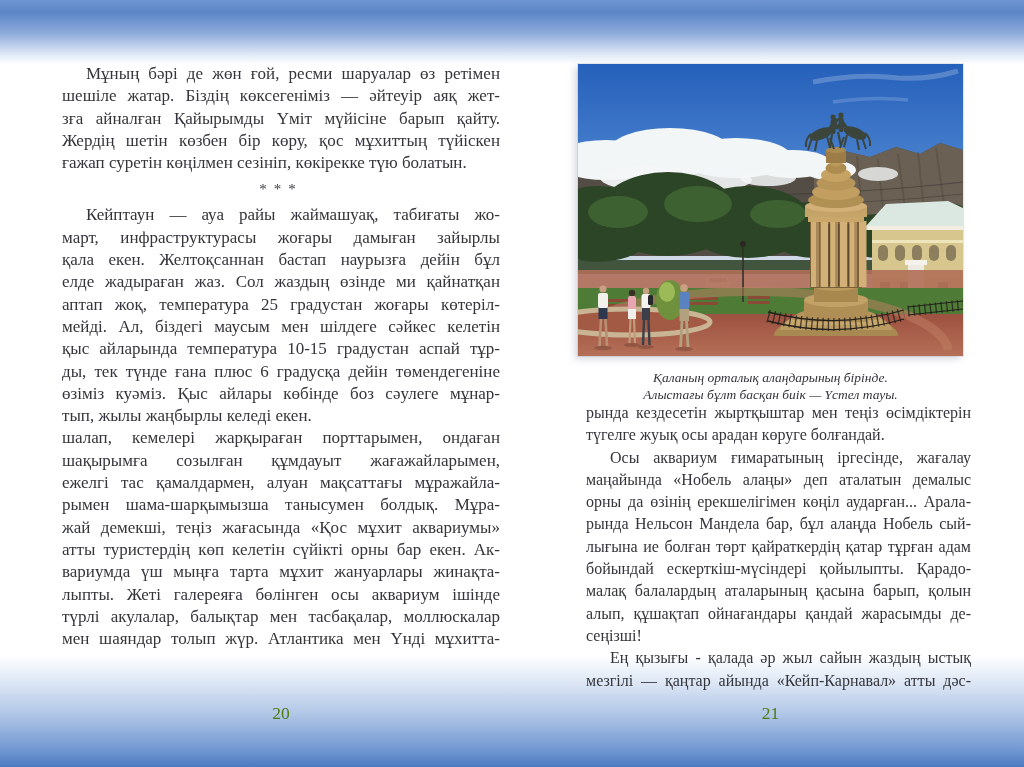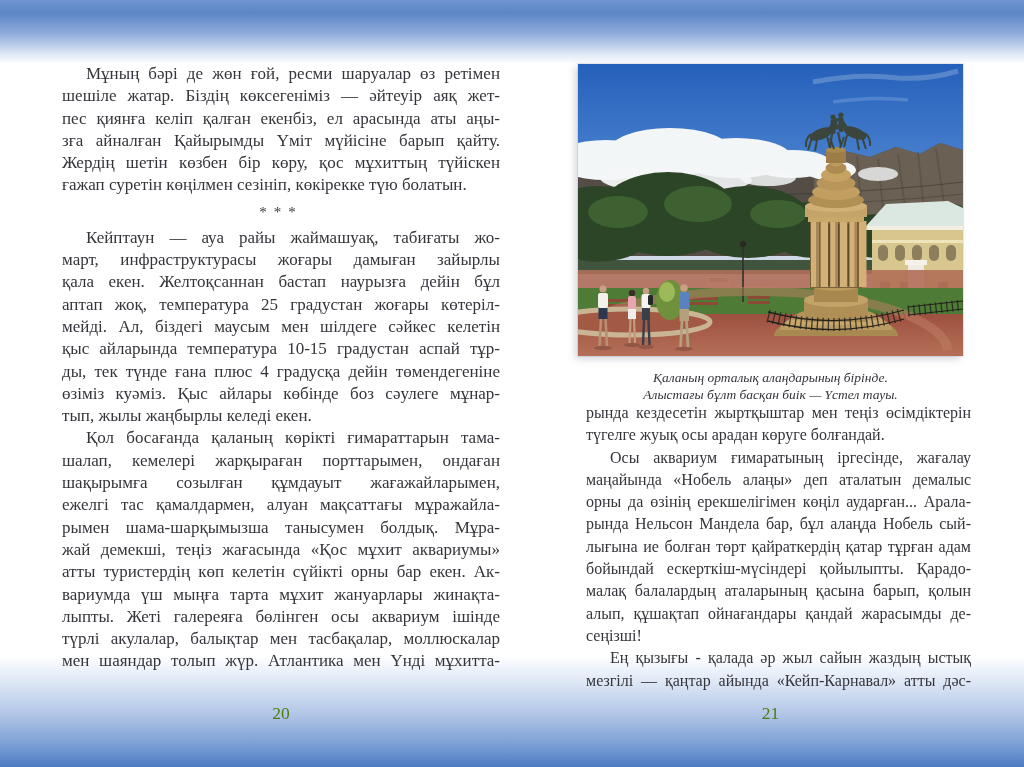--- a/index.html
+++ b/index.html
@@ -56,35 +56,34 @@
 <body>
 
 <div class="stage">
   <div class="grad grad-top"></div>
   <div class="grad grad-bottom"></div>
 
   <section class="page-left">
     <div class="col col-left" id="left-col">
         <div class="line indent">Мұның бәрі де жөн ғой, ресми шаруалар өз ретімен</div>
         <div class="line">шешіле жатар. Біздің көксегеніміз — әйтеуір аяқ жет-</div>
-        <div class="line">пес қиянға келіп қалған екенбіз, ел арасында аты аңы-</div>
         <div class="line">зға айналған Қайырымды Үміт мүйісіне барып қайту.</div>
         <div class="line">Жердің шетін көзбен бір көру, қос мұхиттың түйіскен</div>
         <div class="line end">ғажап суретін көңілмен сезініп, көкірекке түю болатын.</div>
         <div class="line sep">***</div>
         <div class="line indent">Кейптаун — ауа райы жаймашуақ, табиғаты жо-</div>
         <div class="line">март, инфраструктурасы жоғары дамыған зайырлы</div>
         <div class="line">қала екен. Желтоқсаннан бастап наурызға дейін бұл</div>
+        <div class="line">елде жадыраған жаз. Сол жаздың өзінде ми қайнатқан</div>
         <div class="line">аптап жоқ, температура 25 градустан жоғары көтеріл-</div>
         <div class="line">мейді. Ал, біздегі маусым мен шілдеге сәйкес келетін</div>
         <div class="line">қыс айларында температура 10-15 градустан аспай тұр-</div>
-        <div class="line">ды, тек түнде ғана плюс 4 градусқа дейін төмендегеніне</div>
+        <div class="line">ды, тек түнде ғана плюс 6 градусқа дейін төмендегеніне</div>
         <div class="line">өзіміз куәміз. Қыс айлары көбінде боз сәулеге мұнар-</div>
         <div class="line end">тып, жылы жаңбырлы келеді екен.</div>
-        <div class="line indent">Қол босағанда қаланың көрікті ғимараттарын тама-</div>
         <div class="line">шалап, кемелері жарқыраған порттарымен, ондаған</div>
         <div class="line">шақырымға созылған құмдауыт жағажайларымен,</div>
         <div class="line">ежелгі тас қамалдармен, алуан мақсаттағы мұражайла-</div>
         <div class="line">рымен шама-шарқымызша танысумен болдық. Мұра-</div>
         <div class="line">жай демекші, теңіз жағасында «Қос мұхит аквариумы»</div>
         <div class="line">атты туристердің көп келетін сүйікті орны бар екен. Ак-</div>
         <div class="line">вариумда үш мыңға тарта мұхит жануарлары жинақта-</div>
         <div class="line">лыпты. Жеті галереяға бөлінген осы аквариум ішінде</div>
         <div class="line">түрлі акулалар, балықтар мен тасбақалар, моллюскалар</div>
         <div class="line">мен шаяндар толып жүр. Атлантика мен Үнді мұхитта-</div>

